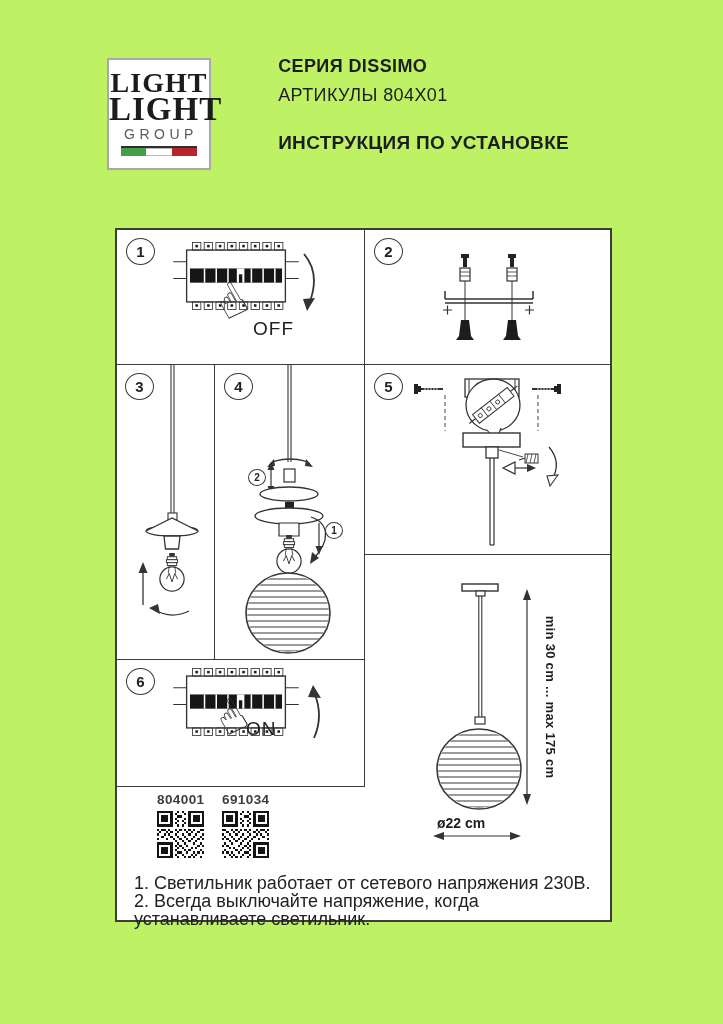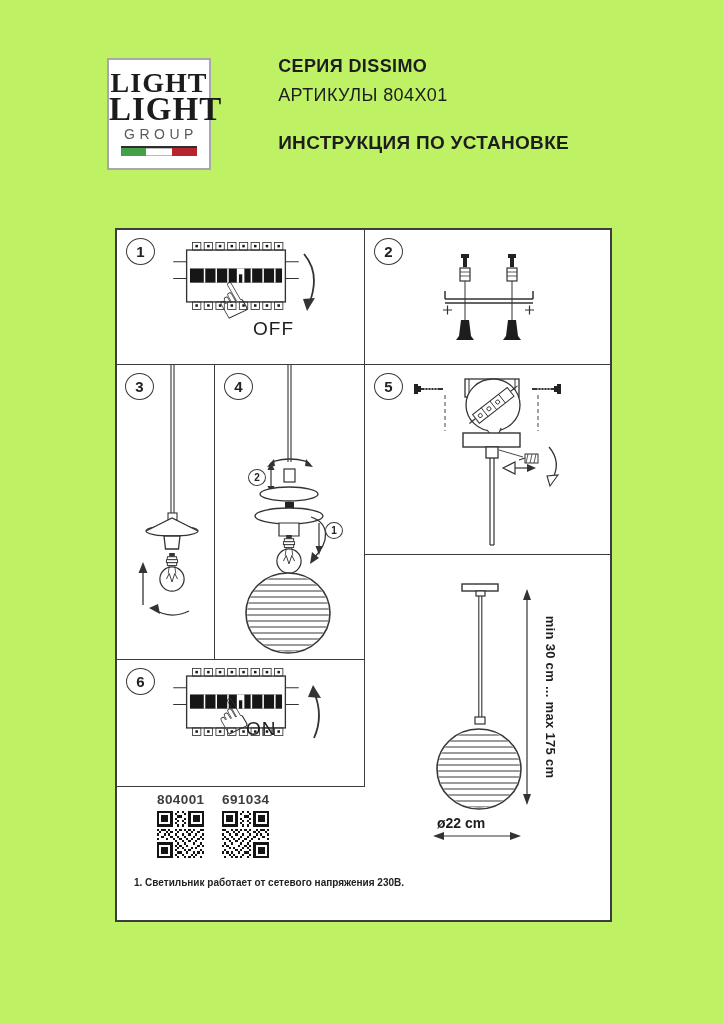--- a/index.html
+++ b/index.html
@@ -36,21 +36,21 @@
   .switch-label{position:absolute;font-weight:normal;font-size:19px;letter-spacing:1px;color:#1d1d1d;}
   .hand{position:absolute;font-family:"DejaVu Sans",sans-serif;font-size:46px;color:#2f2f2f;
         transform:rotate(-30deg);line-height:46px;}
   .dim-v{position:absolute;left:192px;top:39px;width:206px;transform:rotate(90deg);transform-origin:0 0;
          text-align:center;font-weight:bold;font-size:13px;line-height:14px;letter-spacing:0.3px;}
   .dim-d{position:absolute;left:72px;top:260px;width:82px;text-align:left;font-weight:bold;font-size:14px;}
   .art{position:absolute;left:16px;top:562px;display:flex;gap:15px;margin-left:24px;}
   .artcol{width:50px;}
   .artcode{font-weight:bold;font-size:13.5px;letter-spacing:0.4px;color:#3d3d3d;}
   .artqr{margin-top:4px;}
-  .notes{position:absolute;left:17px;top:644px;font-size:10px;line-height:18px;color:#222;font-weight:bold;}
+  .notes{position:absolute;left:17px;top:644px;font-size:18px;line-height:18px;color:#222;}
   svg{display:block;}
 </style>
 </head>
 <body>
 
 <svg style="position:absolute;width:0;height:0" aria-hidden="true">
   <defs>
     <clipPath id="sphclip">
         <ellipse cx="50" cy="50" rx="41" ry="39"></ellipse>
       </clipPath>
@@ -345,16 +345,17 @@
       <div class="artcol">
         <div class="artcode">691034</div>
         <svg class="artqr" width="47" height="47" viewBox="0 0 21 21" shape-rendering="crispEdges">
           <use href="#sym-qr" transform="translate(21,0) scale(-1,1)"></use>
         </svg>
       </div>
     </div>
 
     <div class="notes">
       <div>1. Светильник работает от сетевого напряжения 230В.</div>
+      <div>2. Всегда выключайте напряжение, когда устанавливаете светильник.</div>
     </div>
 
   </div>
 </div>
 
 </body></html>

